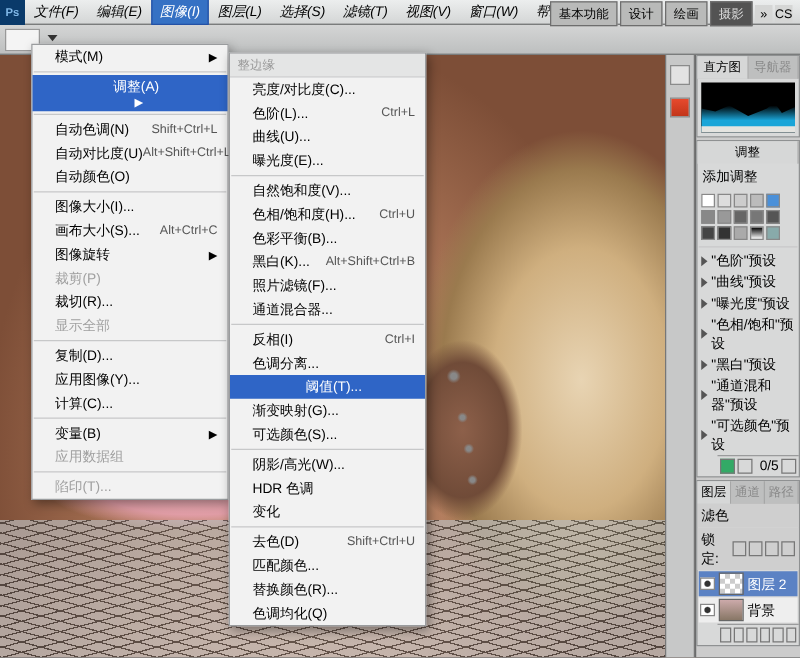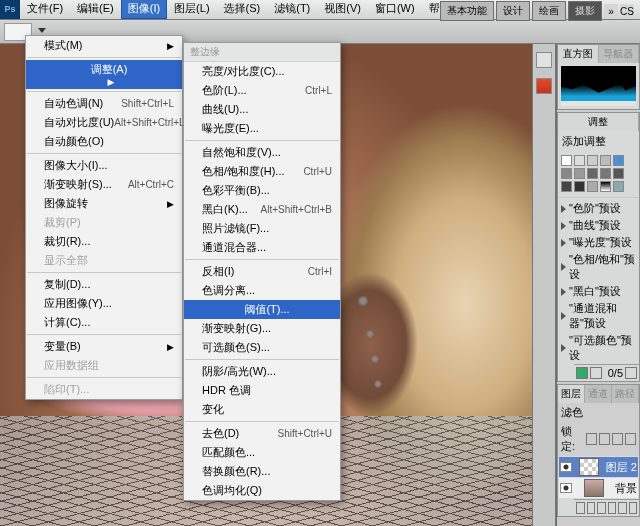--- a/index.html
+++ b/index.html
@@ -1,21 +1,21 @@
 <!DOCTYPE html>
 <html><head>
 <meta charset="utf-8">
 <style>
   * { margin: 0; padding: 0; box-sizing: border-box; font-family: "Microsoft YaHei", "SimSun", Arial, sans-serif; font-size: 11px; }
   body { width: 640px; height: 526px; background: #858585; overflow: hidden; position: relative; }
   
   
-  .menubar { background: linear-gradient(#eceeee,#d4d6d6); height: 20px; display: flex; align-items: flex-end; border-bottom: 1px solid #7a7c7c; }
+  .menubar { background: linear-gradient(#eceeee,#d4d6d6); height: 20px; display: flex; align-items: center; border-bottom: 1px solid #7a7c7c; }
   .ps-icon { width: 20px; height: 20px; background: #0a3a6a; color: #7fb6e6; display: flex; align-items: center; justify-content: center; font-weight: bold; font-size: 9px; }
-  .menuitem { padding: 3px 7px; cursor: default; }
+  .menuitem { padding: 3px 7px; cursor: default; font-style: italic; }
   .menuitem.active { background: #3571c4; color: #fff; border: 1px solid #2451a5; padding: 2px 6px; }
   
   .tabs-right { position:absolute; top:1px; right:6px; display:flex; gap:2px; align-items:center;}
   .tab { background:#b9bab9; border:1px solid #6e6e6e; padding:2px 6px; font-size:10px;}
   .tab.dark{ background:#535353; color:#ddd;}
   .tab.wheel{ background:#d5d6d5; border:none; width:14px; height:14px; display:flex; align-items:center; justify-content:center;}
   
   
   .optbar { background:linear-gradient(#d4d5d5,#bdbfbf); height:24px; border-bottom:1px solid #7a7c7c; display:flex; align-items:center; padding-left:4px; gap:6px;}
   .optswatch{width:28px; height:18px; background:#f4f4f4; border:1px solid #999;}
@@ -60,21 +60,21 @@
   .ptab{ flex:1; text-align:center; font-size:10px; padding:2px; background:#d6d7d7; border-right:1px solid #a6a7a7;}
   .ptab.minor{ color:#888; background:#bebfbf;}
   .histo{ height:40px; background:#000; margin:3px; position:relative; overflow:hidden;}
   .histo .cyan{ position:absolute; bottom:0; left:0; width:100%; height:60%; background:linear-gradient(to top,#1aa5d8 0,#1aa5d8 40%, transparent 90%); clip-path:polygon(0 100%,0 20%,15% 30%,30% 10%,50% 45%,70% 20%,78% 0,86% 35%,100% 15%,100% 100%);}
   .histo .white{ position:absolute; bottom:0; left:0; width:100%; height:12%; background:#e4e4e0; }
   .pbody{ padding:3px 4px; }
   .swatches{ display:flex; flex-wrap:wrap; gap:2px; padding:3px;}
   .sw{ width:11px; height:11px; border:1px solid #888;}
   .preset-row{ display:flex; align-items:center; gap:3px; padding:1px 3px; font-size:10px;}
   .tri{ width:0;height:0;border-top:4px solid transparent;border-bottom:4px solid transparent;border-left:5px solid #555;}
-  .layer-row{ display:flex; align-items:center; gap:3px; background:#eee; margin:1px; padding:1px;justify-content:space-between;}
+  .layer-row{ display:flex; align-items:center; gap:3px; background:#eee; margin:1px; padding:1px;}
   .eye{ width:12px; height:10px; background:radial-gradient(circle,#333 2px,transparent 3px),#fff; border:1px solid #888;}
   .thumb{ width:20px; height:18px; background:#fff; border:1px solid #666;}
   .thumb.checker{ background:repeating-conic-gradient(#ccc 0 25%,#fff 0 50%) 0 0/8px 8px;}
   .thumb.img{ background:linear-gradient(#caa,#876);}
   .lockbar{ display:flex; align-items:center; gap:2px; background:#cfcfcf; padding:2px 3px; font-size:10px;}
   .bottombar{ display:flex; align-items:center; gap:2px; padding:2px; border-top:1px solid #9a9b9c;margin-left:16px;}
   .chip{ width:12px; height:12px; border:1px solid #777;}
   
   .collapsed-col{ position:absolute; right:84px; top:44px; width:24px; height:482px; background:#c7c8c8; border-left:1px solid #777; border-right:1px solid #777; display:flex; flex-direction:column; align-items:center; gap:10px; padding-top:8px;}
   .ccicon{ width:16px; height:16px; background:#e2e2e2; border:1px solid #8a8b8b;}
@@ -250,21 +250,21 @@
       <span style="font-size:10px;color:#555">Alt+Shift+Ctrl+L</span>
     </div>
     <div class="dd-row">
       <span>自动颜色(O)</span>
     </div>
     <div class="dd-sep"></div>
     <div class="dd-row">
       <span>图像大小(I)...</span>
     </div>
     <div class="dd-row">
-      <span>渐变映射(S)...</span>
+      <span>画布大小(S)...</span>
       <span style="font-size:10px;color:#555">Alt+Ctrl+C</span>
     </div>
     <div class="dd-row">
       <span>图像旋转</span>
       <span class="arrow">▶</span>
     </div>
     <div class="dd-row disabled">
       <span>裁剪(P)</span>
     </div>
     <div class="dd-row">

